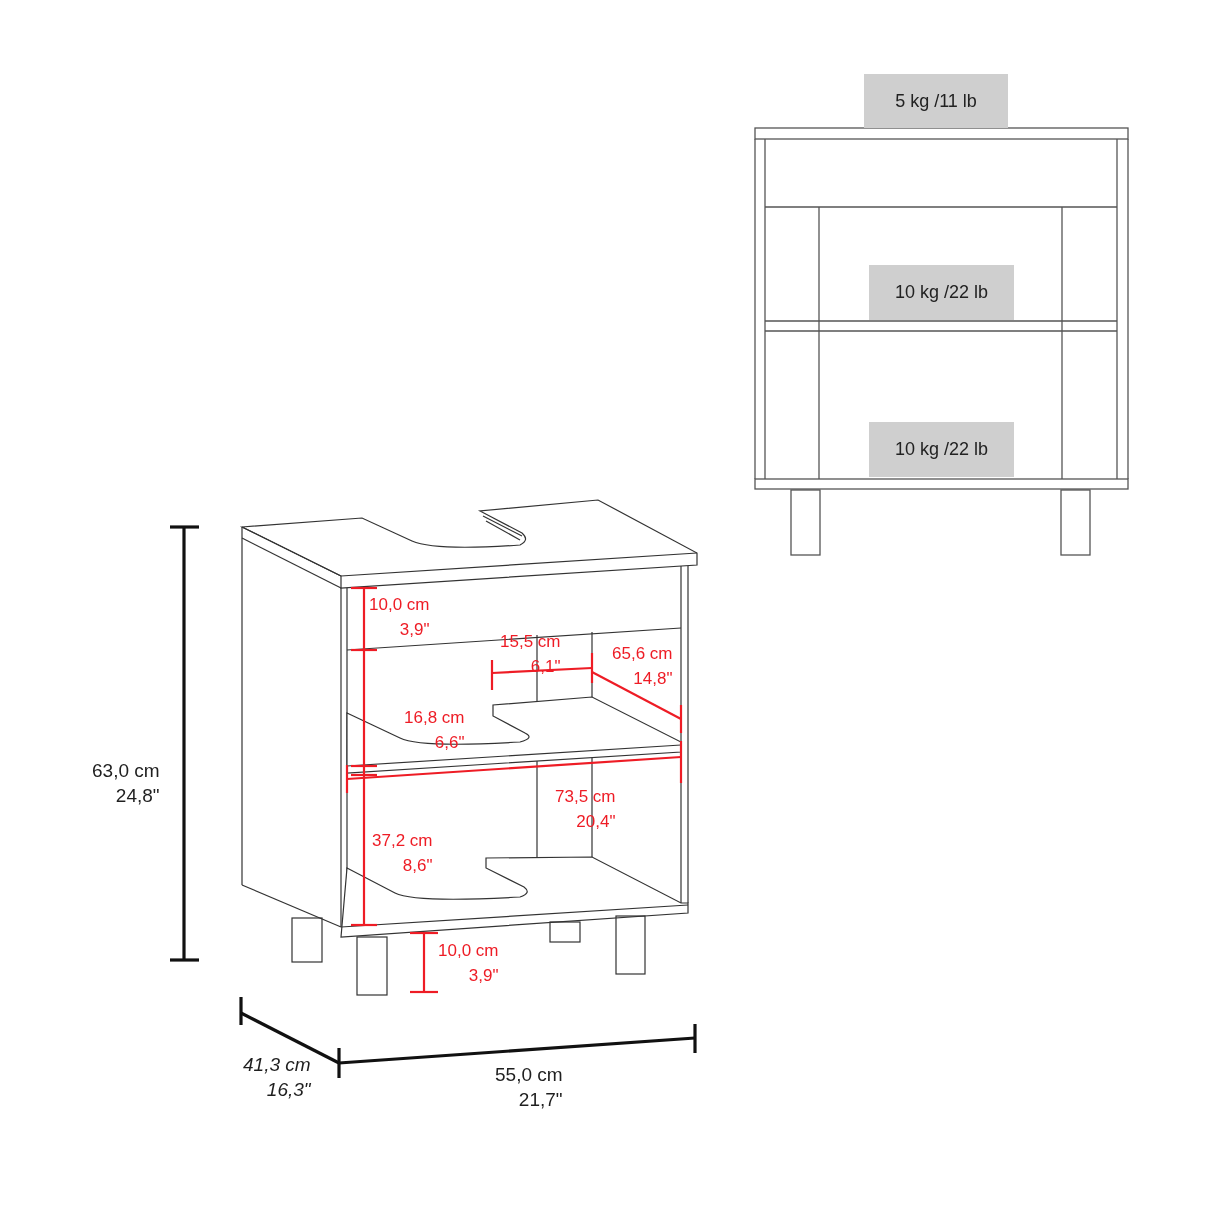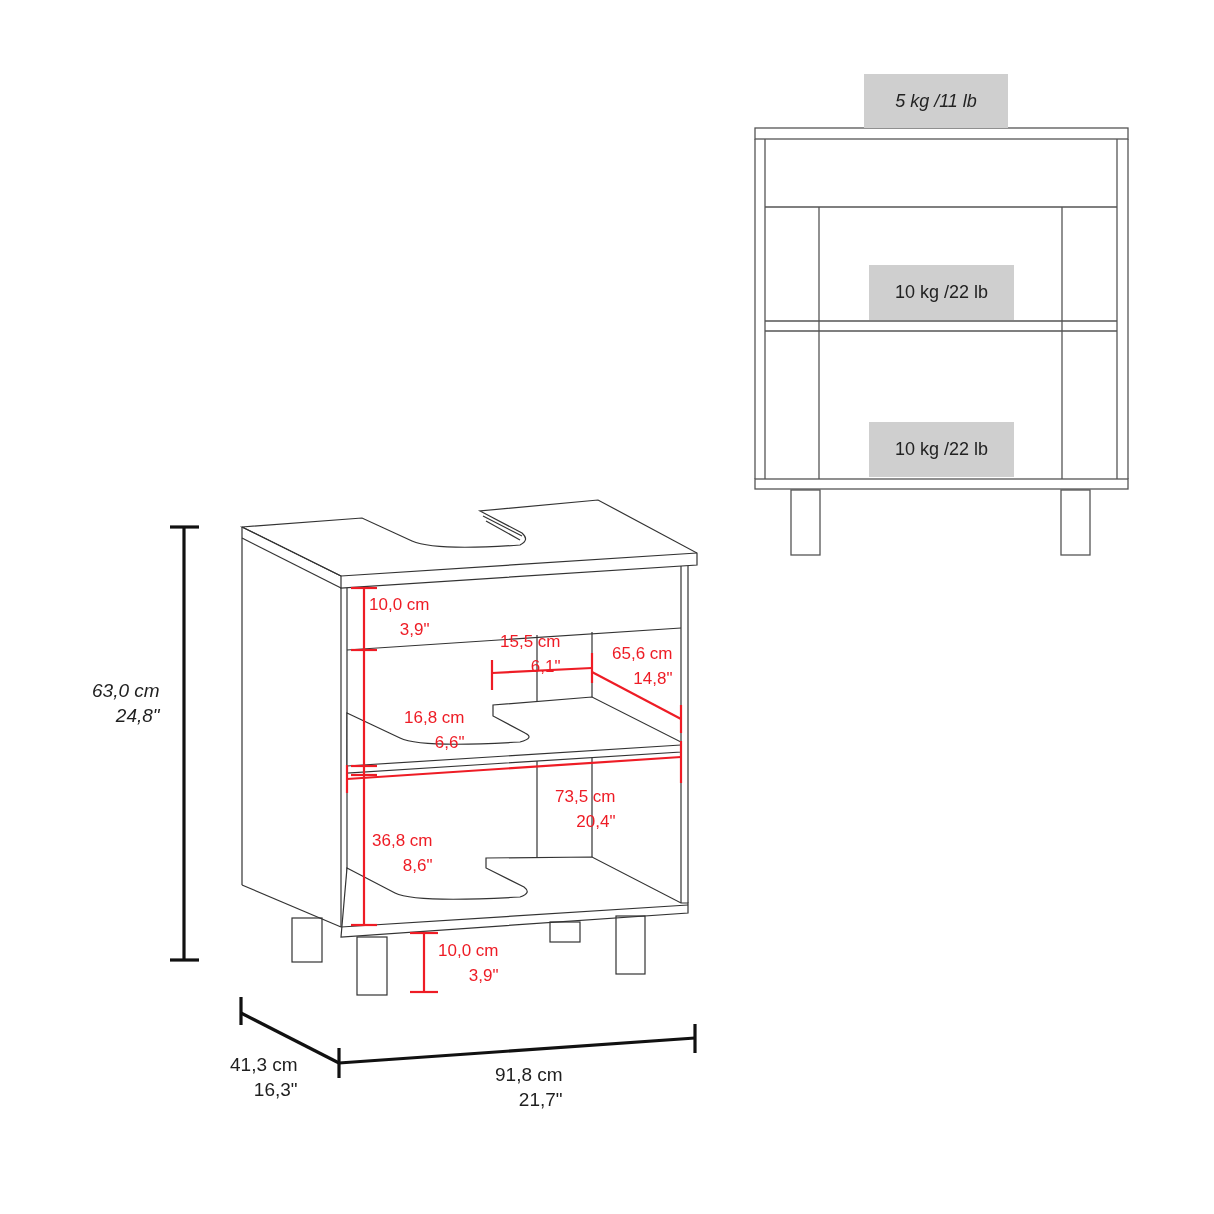--- a/index.html
+++ b/index.html
@@ -90,34 +90,34 @@
     <line x1="681" y1="705" x2="681" y2="733"></line>
     <line x1="347" y1="779" x2="681" y2="757"></line>
     <line x1="347" y1="765" x2="347" y2="793"></line>
     <line x1="681" y1="741" x2="681" y2="783"></line>
     <line x1="424" y1="933" x2="424" y2="992"></line>
     <line x1="410" y1="933" x2="438" y2="933"></line>
     <line x1="410" y1="992" x2="438" y2="992"></line>
   </g>
 </svg>
 
-<div class="wt" style="left:864px;top:74px;width:144px;height:54px;font-style:italic;">5 kg /11 lb</div>
+<div class="wt" style="left:864px;top:74px;width:144px;height:54px;">5 kg /11 lb</div>
 <div class="wt" style="left:869px;top:265px;width:145px;height:55px;">10 kg /22 lb</div>
 <div class="wt" style="left:869px;top:422px;width:145px;height:55px;">10 kg /22 lb</div>
 
-<div class="lbl blk" style="left:92px;top:678px;font-style:italic;">
+<div class="lbl blk" style="left:92px;top:758px;">
   <div>63,0 cm</div>
   <div>24,8"</div>
 </div>
-<div class="lbl blk" style="left:230px;top:1052px;">
+<div class="lbl blk" style="left:243px;top:1052px;font-style:italic;">
   <div>41,3 cm</div>
   <div>16,3"</div>
 </div>
 <div class="lbl blk" style="left:495px;top:1062px;">
-  <div>91,8 cm</div>
+  <div>55,0 cm</div>
   <div>21,7"</div>
 </div>
 
 <div class="lbl red" style="left:369px;top:592px;">
   <div>10,0 cm</div>
   <div>3,9"</div>
 </div>
 <div class="lbl red" style="left:500px;top:617px;margin-top:12px;">
   <div>15,5 cm</div>
   <div>6,1"</div>
@@ -128,19 +128,19 @@
 </div>
 <div class="lbl red" style="left:366px;top:705px;padding-left:38px;">
   <div>16,8 cm</div>
   <div>6,6"</div>
 </div>
 <div class="lbl red" style="left:555px;top:784px;">
   <div>73,5 cm</div>
   <div>20,4"</div>
 </div>
 <div class="lbl red" style="left:372px;top:828px;">
-  <div>36,8 cm</div>
+  <div>37,2 cm</div>
   <div>8,6"</div>
 </div>
 <div class="lbl red" style="left:438px;top:938px;">
   <div>10,0 cm</div>
   <div>3,9"</div>
 </div>
 
 </body></html>

